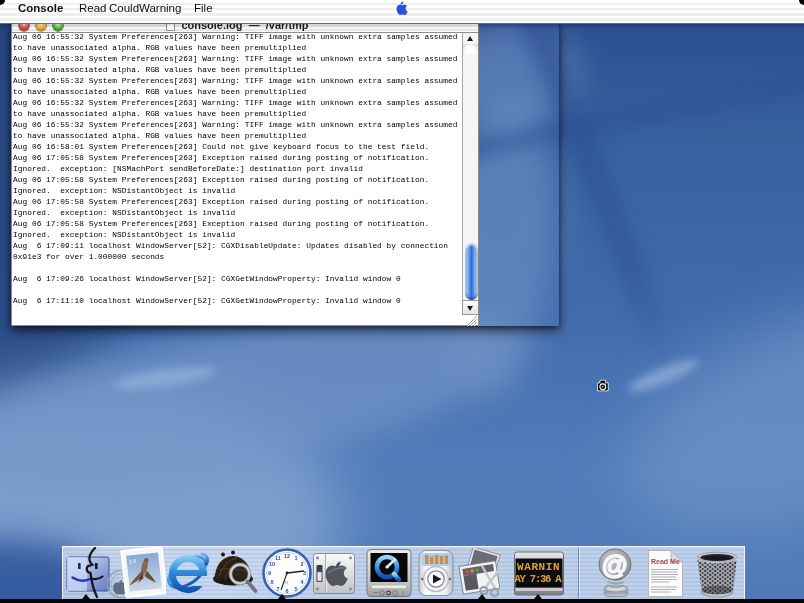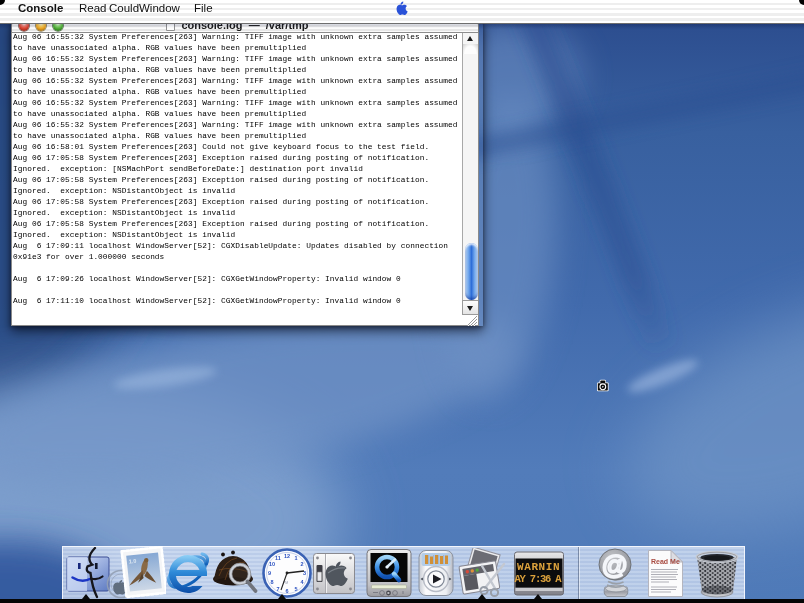--- a/index.html
+++ b/index.html
@@ -10,21 +10,21 @@
  border-bottom:1px solid #6e6e6e}
 #mbshadow{position:absolute;left:0;top:16px;width:804px;height:12px;z-index:39;
  background:linear-gradient(180deg,rgba(10,22,70,.5),rgba(10,22,70,0))}
 .mi{position:absolute;top:0;height:16px;filter:opacity(0.999);line-height:17px;font-size:11.5px;color:#111}
 .mb{font-weight:bold}
 #apl{position:absolute;left:395px;top:1px}
 .corner{position:absolute;width:5px;height:5px;background:#000;z-index:60}
 #ctl{left:0;top:0;border-bottom-right-radius:5px}
 #ctr{right:0;top:0;border-bottom-left-radius:5px}
 
-#win{position:absolute;left:11px;top:17px;width:472px;height:309px;z-index:30;
+#win{position:absolute;left:11px;top:17px;width:548px;height:309px;z-index:30;
  border-radius:8px 8px 0 0;
  box-shadow:0 5px 12px rgba(0,0,10,.6),0 1px 4px rgba(0,0,10,.45)}
 #tbar{position:absolute;left:0;top:0;width:468px;height:16px;border-radius:8px 8px 0 0;
  background:repeating-linear-gradient(180deg,#fbfbfb 0 2.2px,#e7e7e7 2.2px 4.4px);
  border:1px solid #7d7d7d;border-bottom:1px solid #8d8d8d}
 .tl{position:absolute;top:20px;width:10.5px;height:10.5px;border-radius:50%;z-index:2}
 #tlr{left:7.5px;background:radial-gradient(circle at 50% 28%,#ffe3de 0 12%,#f1887a 30%,#dd4734 55%,#7e180c 95%);box-shadow:0 0 0 .8px rgba(80,30,20,.75)}
 #tly{left:24.5px;background:radial-gradient(circle at 50% 28%,#fff7d8 0 12%,#fcd96e 30%,#f0a928 55%,#8a5a08 95%);box-shadow:0 0 0 .8px rgba(90,70,10,.7)}
 #tlg{left:41.5px;background:radial-gradient(circle at 50% 28%,#e4ffdd 0 12%,#9ae07e 30%,#54b33a 55%,#1d5c0e 95%);box-shadow:0 0 0 .8px rgba(30,70,20,.75)}
 #dicon{position:absolute;left:155px;top:3px;width:9px;height:11px;background:#fdfdfd;border:1px solid #909090;border-top-right-radius:3px}
@@ -98,21 +98,21 @@
  <ellipse cx="165" cy="378" rx="52" ry="8.5" fill="#93b0da" opacity="0.75" filter="url(#b4)" transform="rotate(-8 165 378)"></ellipse>
  <ellipse cx="663" cy="376" rx="38" ry="8" fill="#8aa8d6" opacity="0.85" filter="url(#b4)" transform="rotate(-22 663 376)"></ellipse>
  <rect x="0" y="16" width="804" height="14" fill="url(#gsh)"></rect>
 </svg>
 
 <div id="mbshadow"></div>
 <div id="menubar">
  <span class="mi mb" style="left:18px">Console</span>
  <span class="mi" style="left:79px">Read</span>
  <span class="mi" style="left:109px">Could</span>
- <span class="mi" style="left:139px">Window</span>
+ <span class="mi" style="left:139px">Warning</span>
  <span class="mi" style="left:194px">File</span>
  <svg id="apl" width="13" height="14" viewBox="0 0 13 14">
   <path d="M8.3 0.4 C8.4 1.3 8.1 2.1 7.6 2.7 C7.0 3.4 6.2 3.8 5.5 3.7 C5.4 2.9 5.8 2.1 6.3 1.5 C6.8 0.9 7.7 0.5 8.3 0.4 Z" fill="#2a52d8"></path>
   <path d="M10.6 7.5 C10.6 5.9 11.9 5.1 12.0 5.0 C11.2 3.9 10.0 3.7 9.6 3.7 C8.6 3.6 7.6 4.3 7.1 4.3 C6.6 4.3 5.8 3.7 4.9 3.7 C3.8 3.7 2.7 4.4 2.1 5.4 C0.9 7.5 1.8 10.6 3.0 12.3 C3.6 13.1 4.3 14.0 5.2 14.0 C6.0 14.0 6.4 13.4 7.4 13.4 C8.4 13.4 8.7 14.0 9.6 14.0 C10.5 14.0 11.1 13.2 11.7 12.4 C12.3 11.5 12.6 10.6 12.6 10.5 C12.6 10.5 10.6 9.7 10.6 7.5 Z" fill="#2a52d8"></path>
  </svg>
 </div>
 <div class="corner" id="ctl"></div>
 <div class="corner" id="ctr"></div>
 
 <div id="win">

